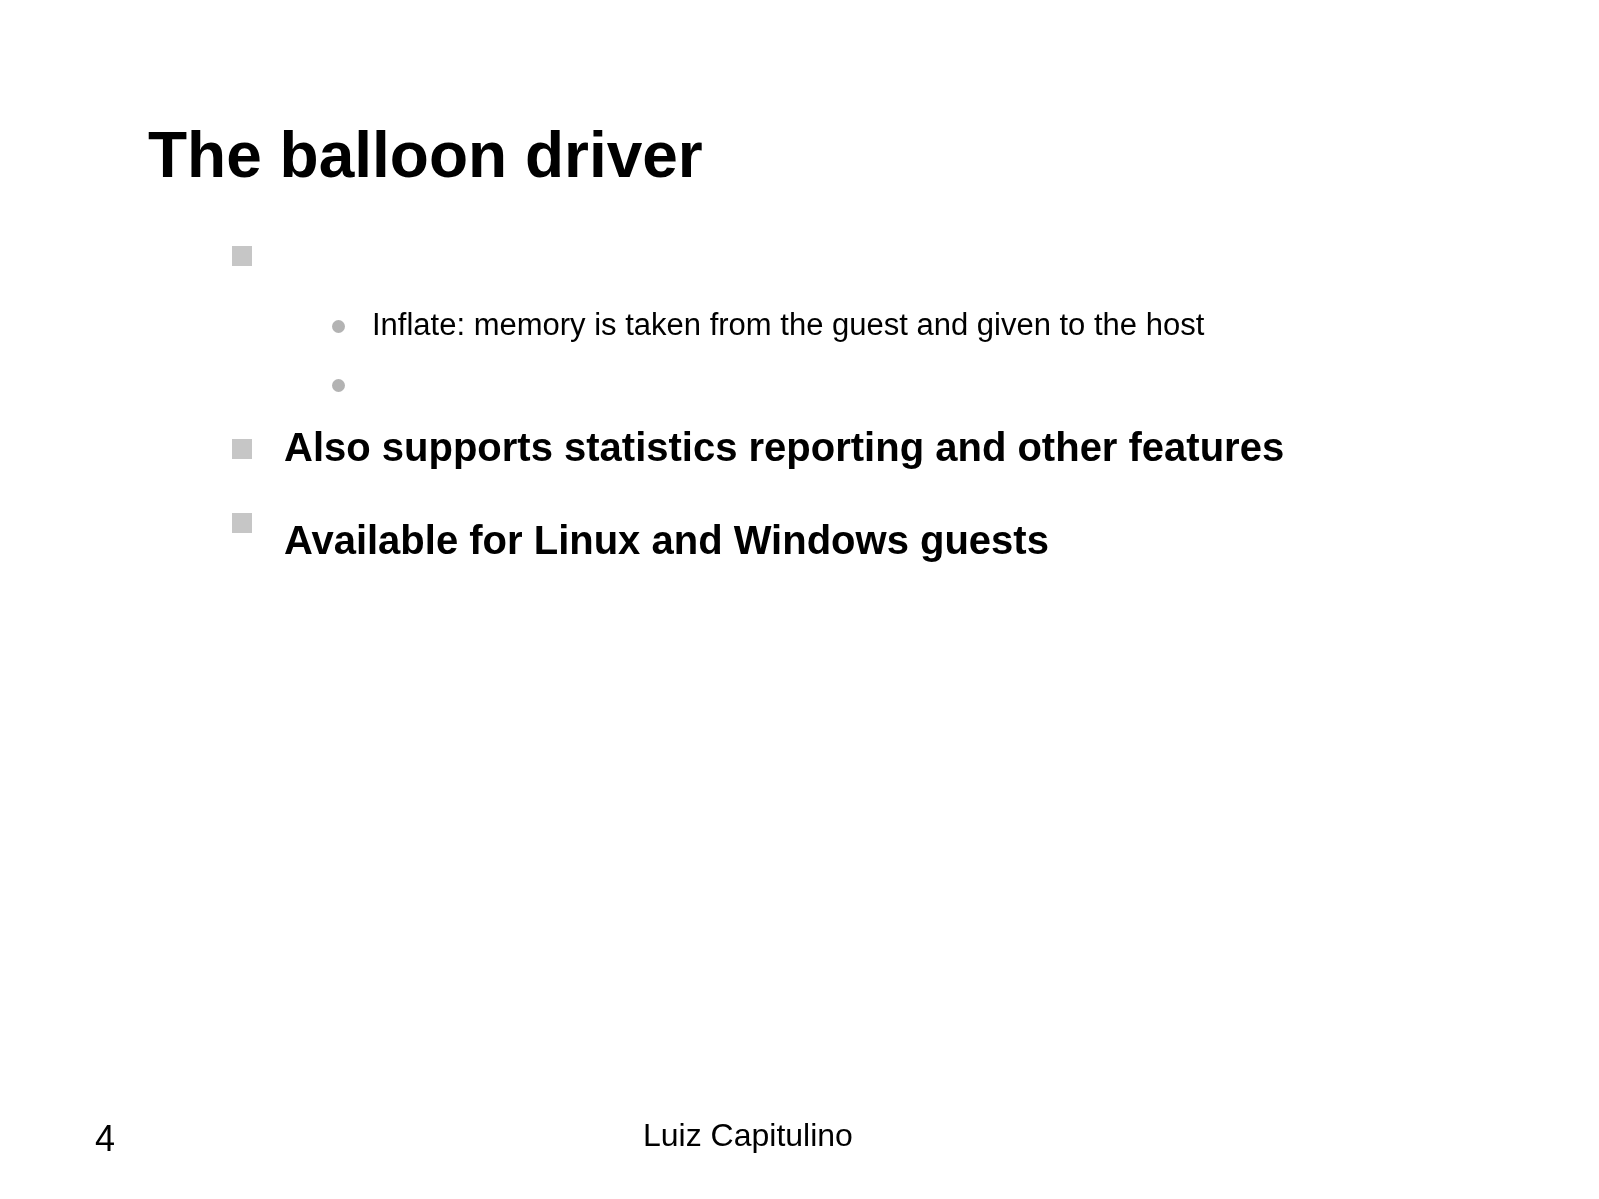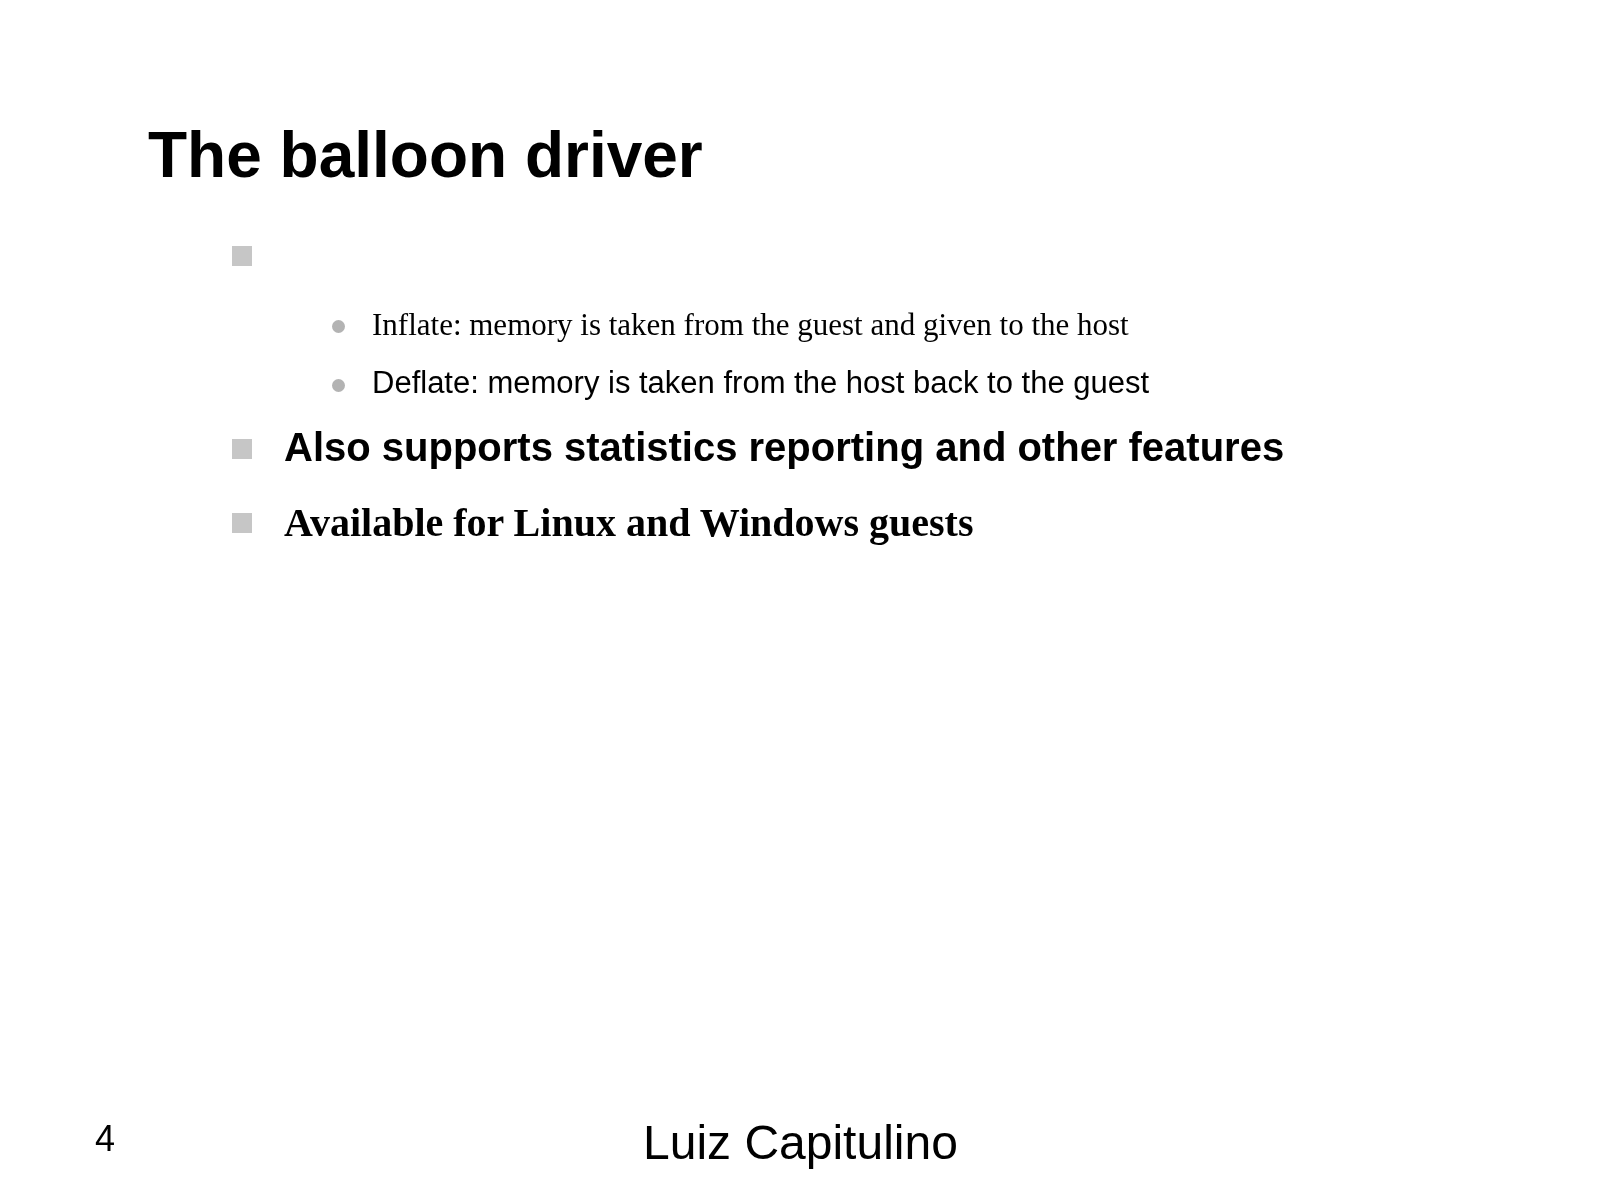--- a/index.html
+++ b/index.html
@@ -32,24 +32,24 @@
     font-size: 40px;
     font-weight: bold;
   }
   
   .t2 {
     left: 372px;
     font-size: 31px;
     font-weight: normal;
   }
   .t1.b1 { top: 236px; }
-  .t2.s1 { top: 309px; font-family: Liberation Serif, serif; }
+  .t2.s1 { top: 309px; }
   .t2.s2 { top: 367px; }
   .t1.b2 { top: 427px; }
-  .t1.b3 { top: 503px; font-family: Liberation Serif, serif; }
+  .t1.b3 { top: 520px; }
 
   
   .marker-sq {
     position: absolute;
     left: 232px;
     width: 20px;
     height: 20px;
     background: #c6c6c6;
   }
   .marker-sq.m1 { top: 246px; }
@@ -69,21 +69,21 @@
 
   
   .page-number {
     left: 95px;
     top: 1121px;
     font-size: 36px;
   }
   .author {
     left: 643px;
     top: 1119px;
-    font-size: 48px;
+    font-size: 32px;
   }
 
   
   .logo-hat {
     position: absolute;
     left: 1318px;
     top: 1091px;
     width: 80px;
     height: 62px;
   }
@@ -105,21 +105,20 @@
 
   <div class="abs title">The balloon driver</div>
 
   <span class="marker-sq m1"></span>
   <span class="marker-dot d1"></span>
   <span class="marker-dot d2"></span>
   <span class="marker-sq m2"></span>
   <span class="marker-sq m3"></span>
 
   <div class="abs t2 s1">Inflate: memory is taken from the guest and given to the host</div>
-  <div class="abs t2 s2">Deflate: memory is taken from the host back to the guest</div>
   <div class="abs t1 b2">Also supports statistics reporting and other features</div>
   <div class="abs t1 b3">Available for Linux and Windows guests</div>
 
   <div class="abs page-number">4</div>
   <div class="abs author">Luiz Capitulino</div>
 
   <svg class="logo-hat" viewBox="0 0 80 62" aria-hidden="true">
 
     <circle cx="41" cy="31" r="28" fill="#0d0d0d"></circle>
 

